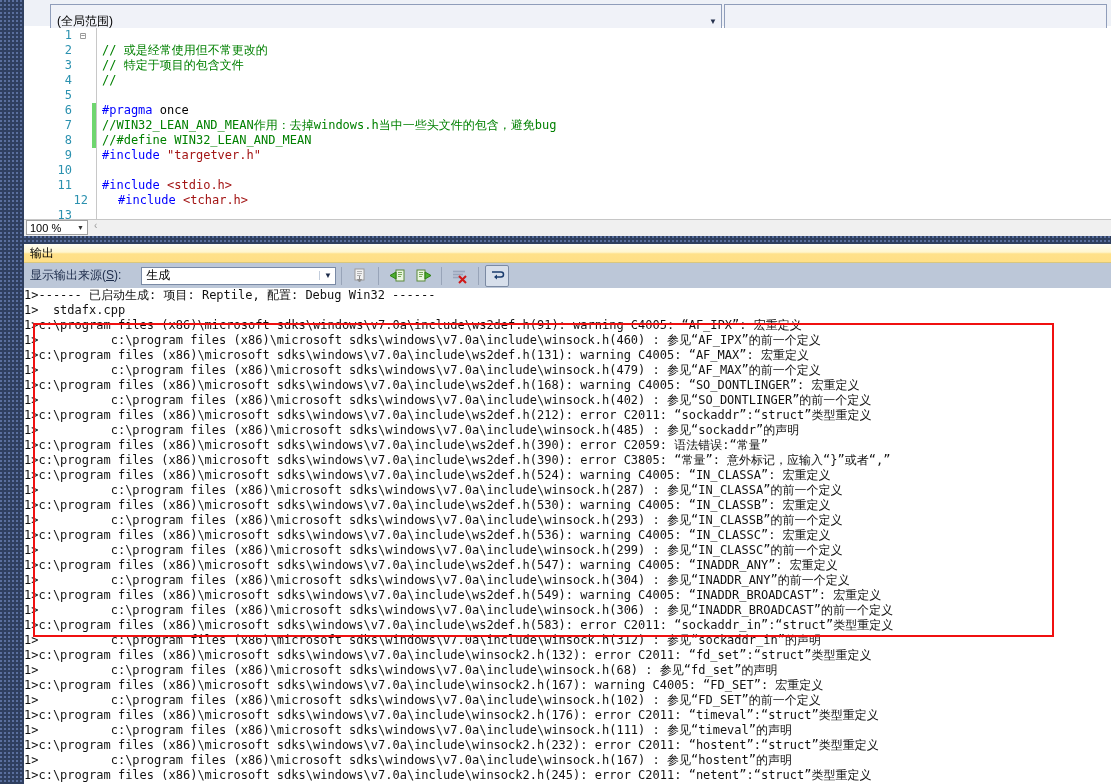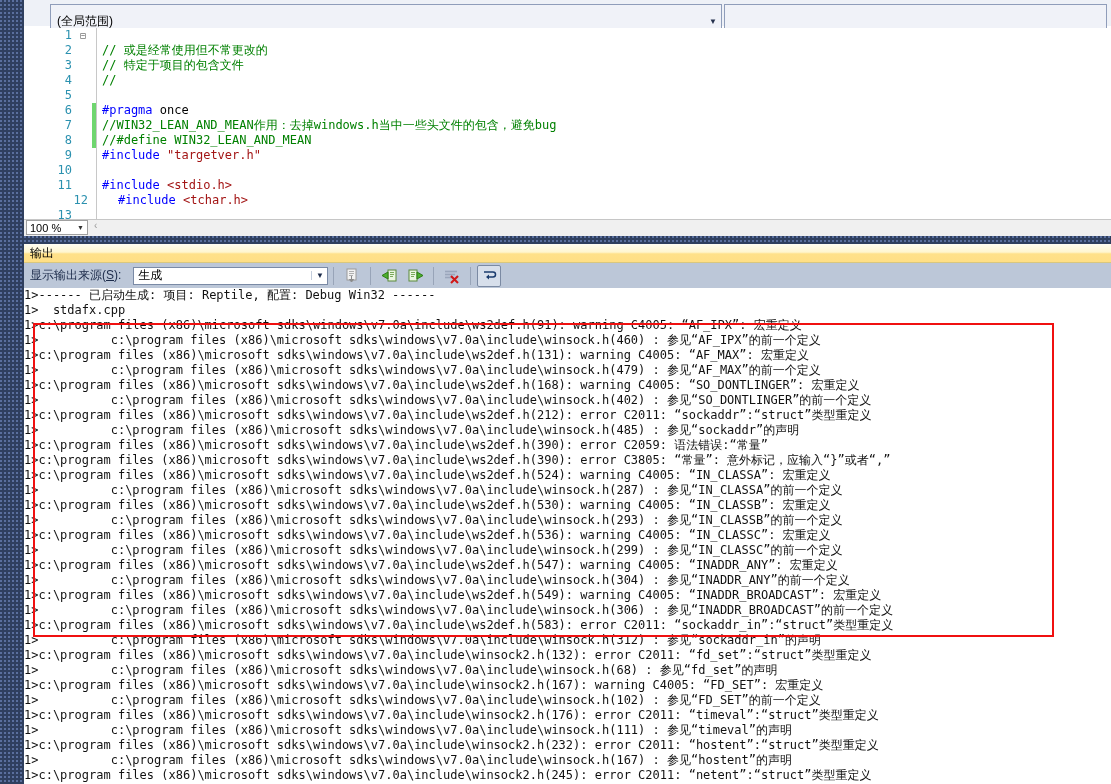--- a/index.html
+++ b/index.html
@@ -110,21 +110,21 @@
   }
   .out-title .t{
     padding-left:6px;font-size:12px;color:#000;font-weight:400;
   }
   .out-toolbar{
     position:relative;height:25px;background:#bcc7d8;
     border-bottom:1px solid #9aa8bd;
     display:flex;align-items:center;
   }
   .out-toolbar .lbl{
-    font-size:12px;color:#1b2a49;padding-left:6px;padding-right:12px;white-space:nowrap;
+    font-size:12px;color:#1b2a49;padding-left:6px;padding-right:20px;white-space:nowrap;
   }
   .out-toolbar .lbl u{text-decoration:underline;}
   .srccombo{
     width:195px;height:18px;background:#fff;border:1px solid #7a8aa5;
     box-sizing:border-box;display:flex;align-items:center;
   }
   .srccombo .v{flex:1;padding-left:4px;font-size:12px;}
   .srccombo .a{width:15px;text-align:center;font-size:8px;color:#1b2a49;
      border-left:1px solid #c3cddc;}
   .tb-sep{width:1px;height:18px;background:#98a4b8;margin:0 5px;}

